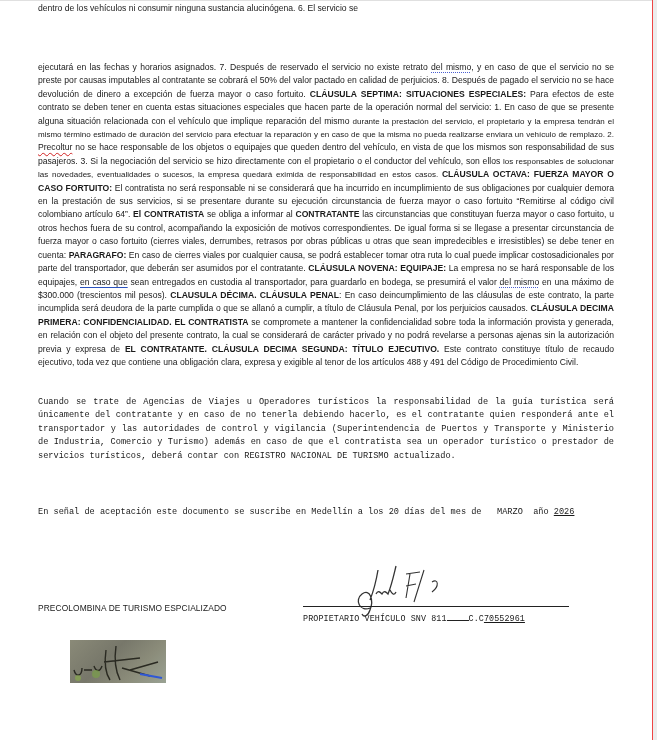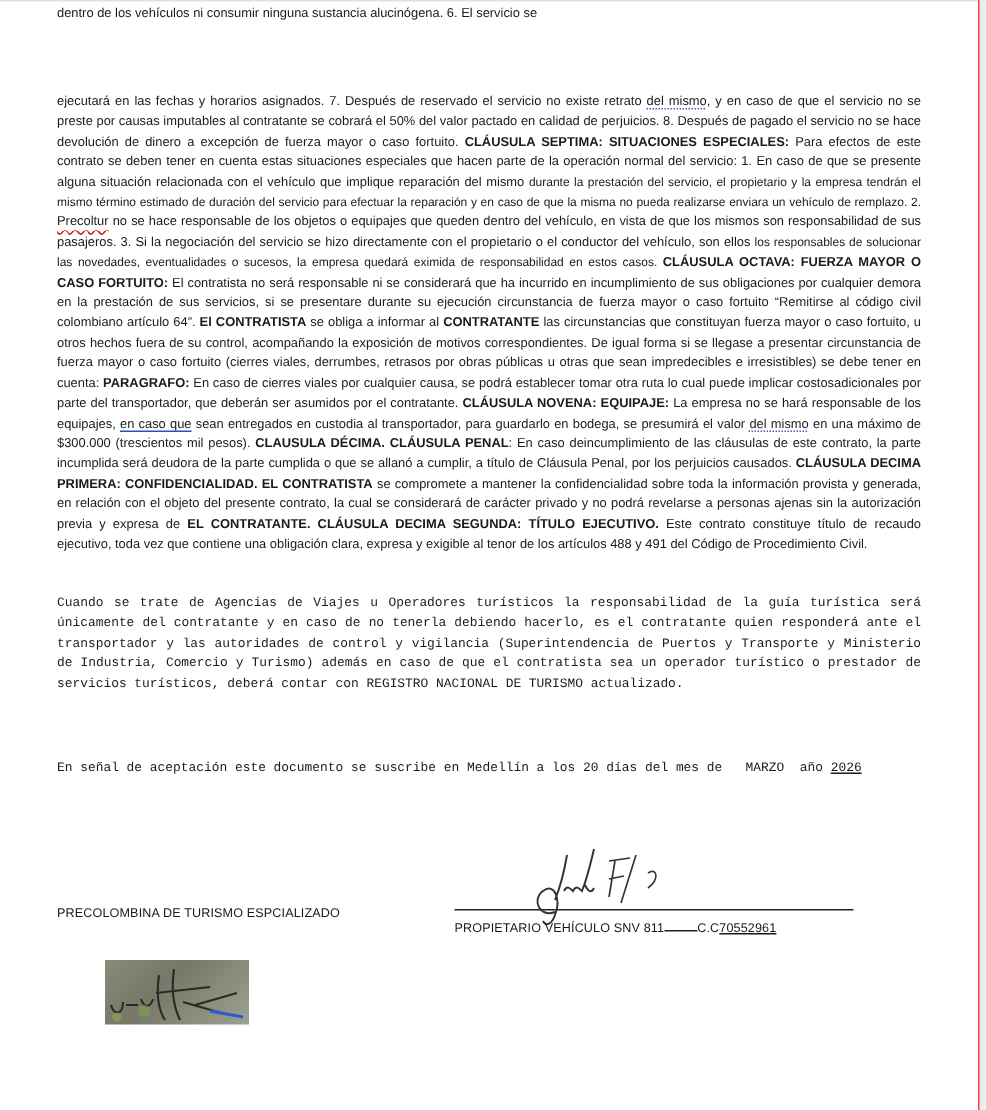--- a/index.html
+++ b/index.html
@@ -49,21 +49,21 @@
   <svg style="position:absolute; left:340px; top:560px;" width="120" height="60" viewBox="0 0 120 60">
     <path d="M30 48 C20 52 14 40 22 34 C30 28 34 40 30 50 C28 56 24 58 22 54 M30 40 C34 30 36 22 38 10 M36 34 C38 30 40 32 42 34 C44 30 46 32 48 34 C52 24 54 14 56 6 M50 30 C52 34 54 36 56 32" stroke="#333" stroke-width="1.3" fill="none"></path>
     <path d="M66 14 L80 12 M70 14 L66 38 M66 26 L76 24 M84 10 L74 42 M92 22 C98 18 100 26 92 32" stroke="#333" stroke-width="1.1" fill="none"></path>
   </svg>
   <div class="sig-line"></div>
 
   <div class="sig-block" style="left:38px; top:602px;">
     <div>PRECOLOMBINA  DE TURISMO  ESPCIALIZADO</div>
   </div>
 
-  <div class="sig-block" style="left:303px; top:611px;">
+  <div class="sig-block" style="left:303px; top:611px;font-family:Liberation Mono, monospace;">
     <span>PROPIETARIO VEHÍCULO SNV 811</span><span style="display:inline-block;width:22px;border-bottom:1px solid #222;height:9px;vertical-align:baseline;"></span><span>C.C</span><span style="text-decoration:underline; display:inline-block; width:82px;">70552961</span>
   </div>
 
   <div class="stamp">
     <svg width="96" height="43" viewBox="0 0 96 43">
       <path d="M4 30 C6 38 12 36 12 28 M14 30 L22 30 M24 26 C26 32 30 32 32 26 M36 10 C34 24 36 34 40 40 M46 6 C44 20 46 32 50 40 M34 22 L70 18 M52 28 L80 36 M60 30 L88 22" stroke="#2a2a22" stroke-width="1.4" fill="none"></path>
       <path d="M70 34 L92 38" stroke="#2f58d6" stroke-width="2" fill="none"></path>
       <circle cx="26" cy="34" r="4" fill="#7aa04a" opacity="0.7"></circle>
       <circle cx="8" cy="38" r="3" fill="#8ab04a" opacity="0.6"></circle>
     </svg>

